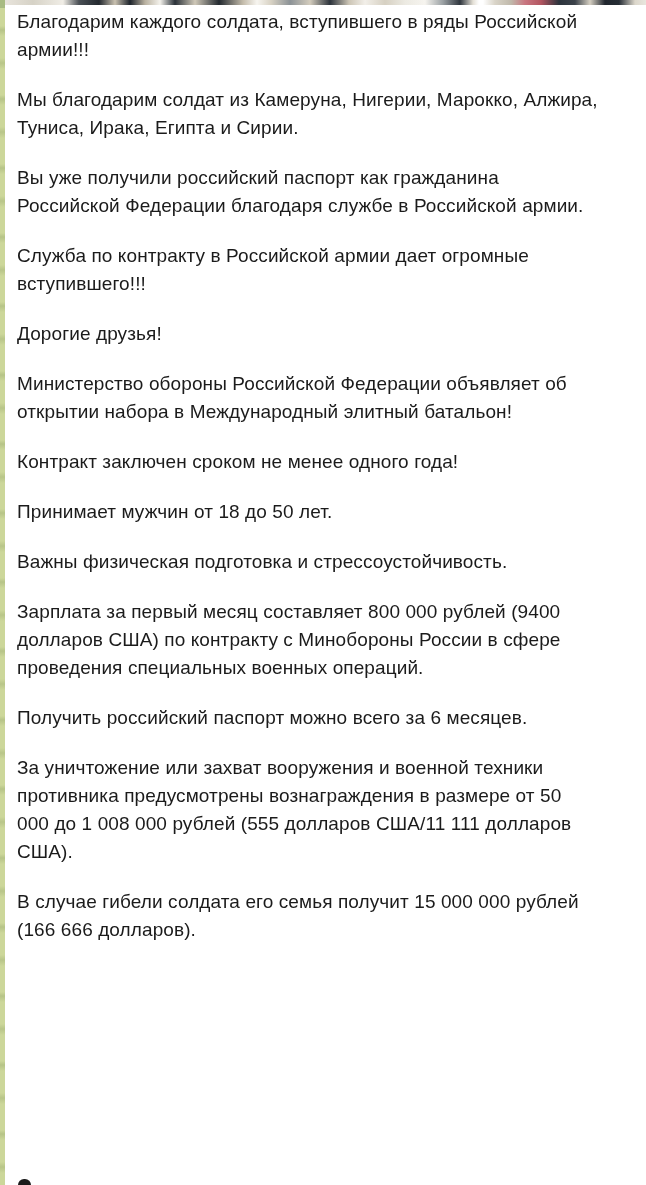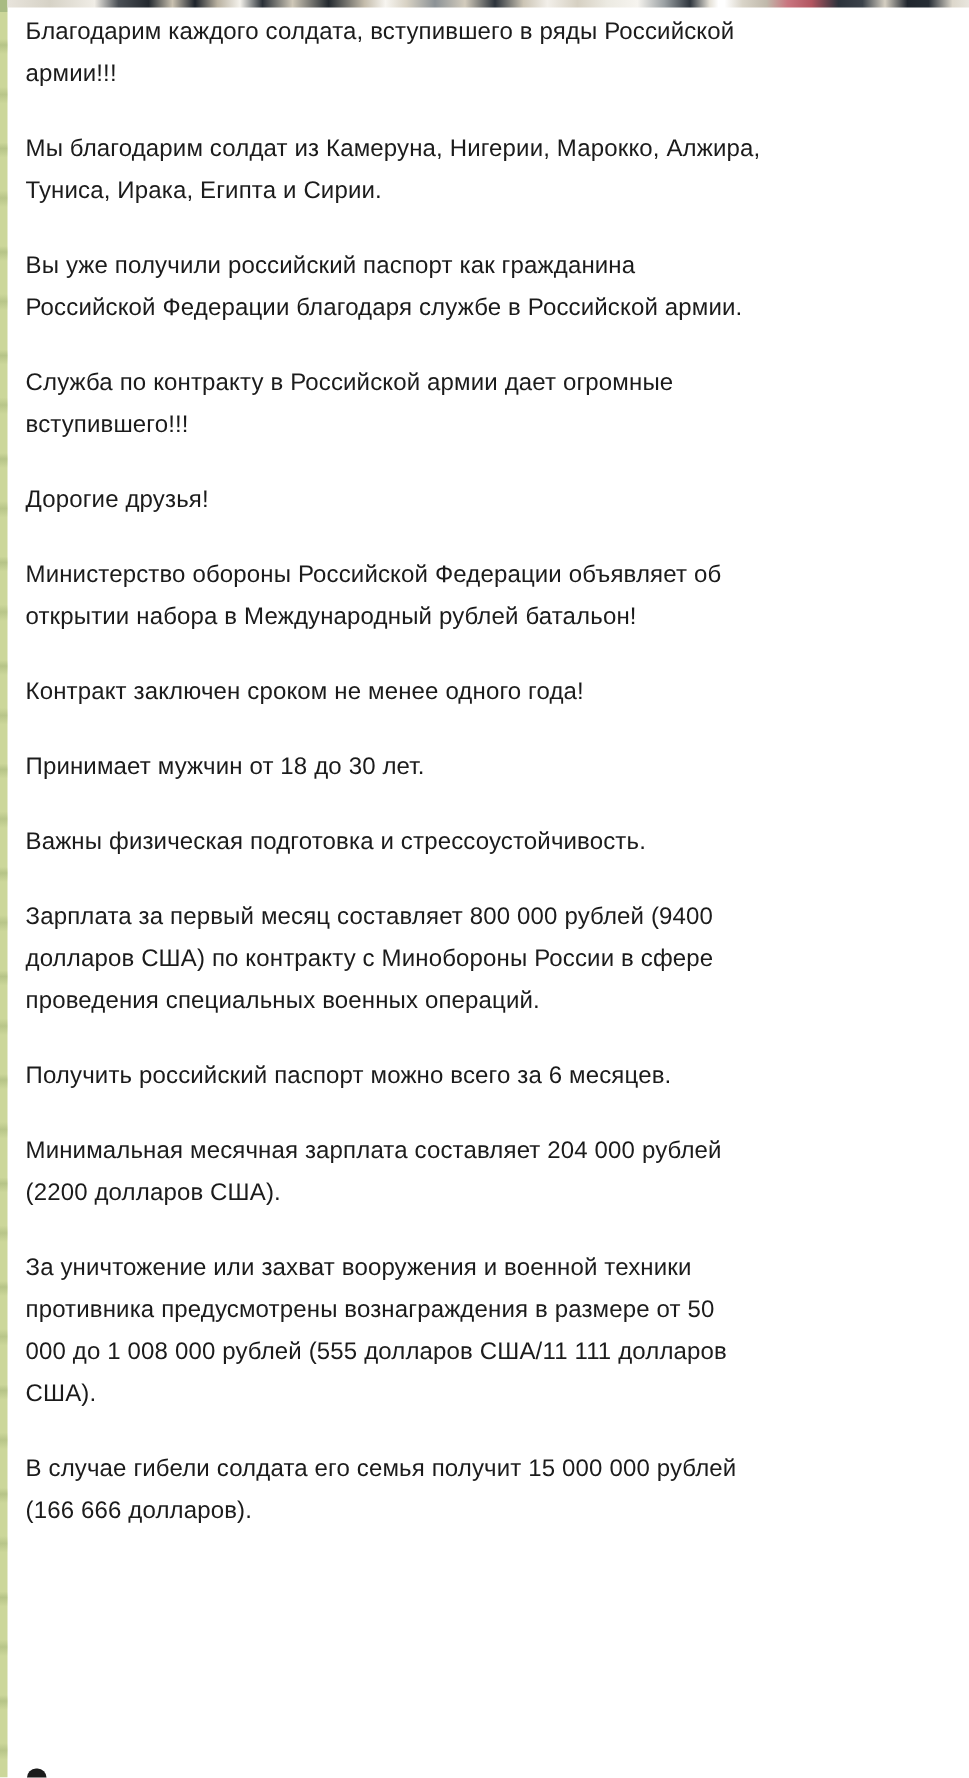--- a/index.html
+++ b/index.html
@@ -45,21 +45,21 @@
       #262d35 614px, #dcd7cb 630px, #e9e6de 641px);
   }
   .content {
     position: absolute;
     left: 17px;
     top: 8px;
     width: 615px;
   }
   .content p {
     margin: 0 0 22px 0;
-    font-size: 16px;
+    font-size: 19px;
     line-height: 28px;
     color: #1b1b1b;
     white-space: pre-line;
     letter-spacing: 0.1px;
   }
   
   .cutoff-fragment {
     position: absolute;
     left: 18px;
     top: 1179px;
@@ -80,30 +80,28 @@
       <p>Благодарим каждого солдата, вступившего в ряды Российской
 армии!!!</p>
       <p>Мы благодарим солдат из Камеруна, Нигерии, Марокко, Алжира,
 Туниса, Ирака, Египта и Сирии.</p>
       <p>Вы уже получили российский паспорт как гражданина
 Российской Федерации благодаря службе в Российской армии.</p>
       <p>Служба по контракту в Российской армии дает огромные
 вступившего!!!</p>
       <p>Дорогие друзья!</p>
       <p>Министерство обороны Российской Федерации объявляет об
-открытии набора в Международный рублей батальон!</p>
+открытии набора в Международный элитный батальон!</p>
       <p>Контракт заключен сроком не менее одного года!</p>
-      <p>Принимает мужчин от 18 до 30 лет.</p>
+      <p>Принимает мужчин от 18 до 50 лет.</p>
       <p>Важны физическая подготовка и стрессоустойчивость.</p>
       <p>Зарплата за первый месяц составляет 800 000 рублей (9400
 долларов США) по контракту с Минобороны России в сфере
 проведения специальных военных операций.</p>
       <p>Получить российский паспорт можно всего за 6 месяцев.</p>
-      <p>Минимальная месячная зарплата составляет 204 000 рублей
-(2200 долларов США).</p>
       <p>За уничтожение или захват вооружения и военной техники
 противника предусмотрены вознаграждения в размере от 50
 000 до 1 008 000 рублей (555 долларов США/11 111 долларов
 США).</p>
       <p>В случае гибели солдата его семья получит 15 000 000 рублей
 (166 666 долларов).</p>
     </div>
 </div>
 
 <div class="cutoff-fragment"></div>

